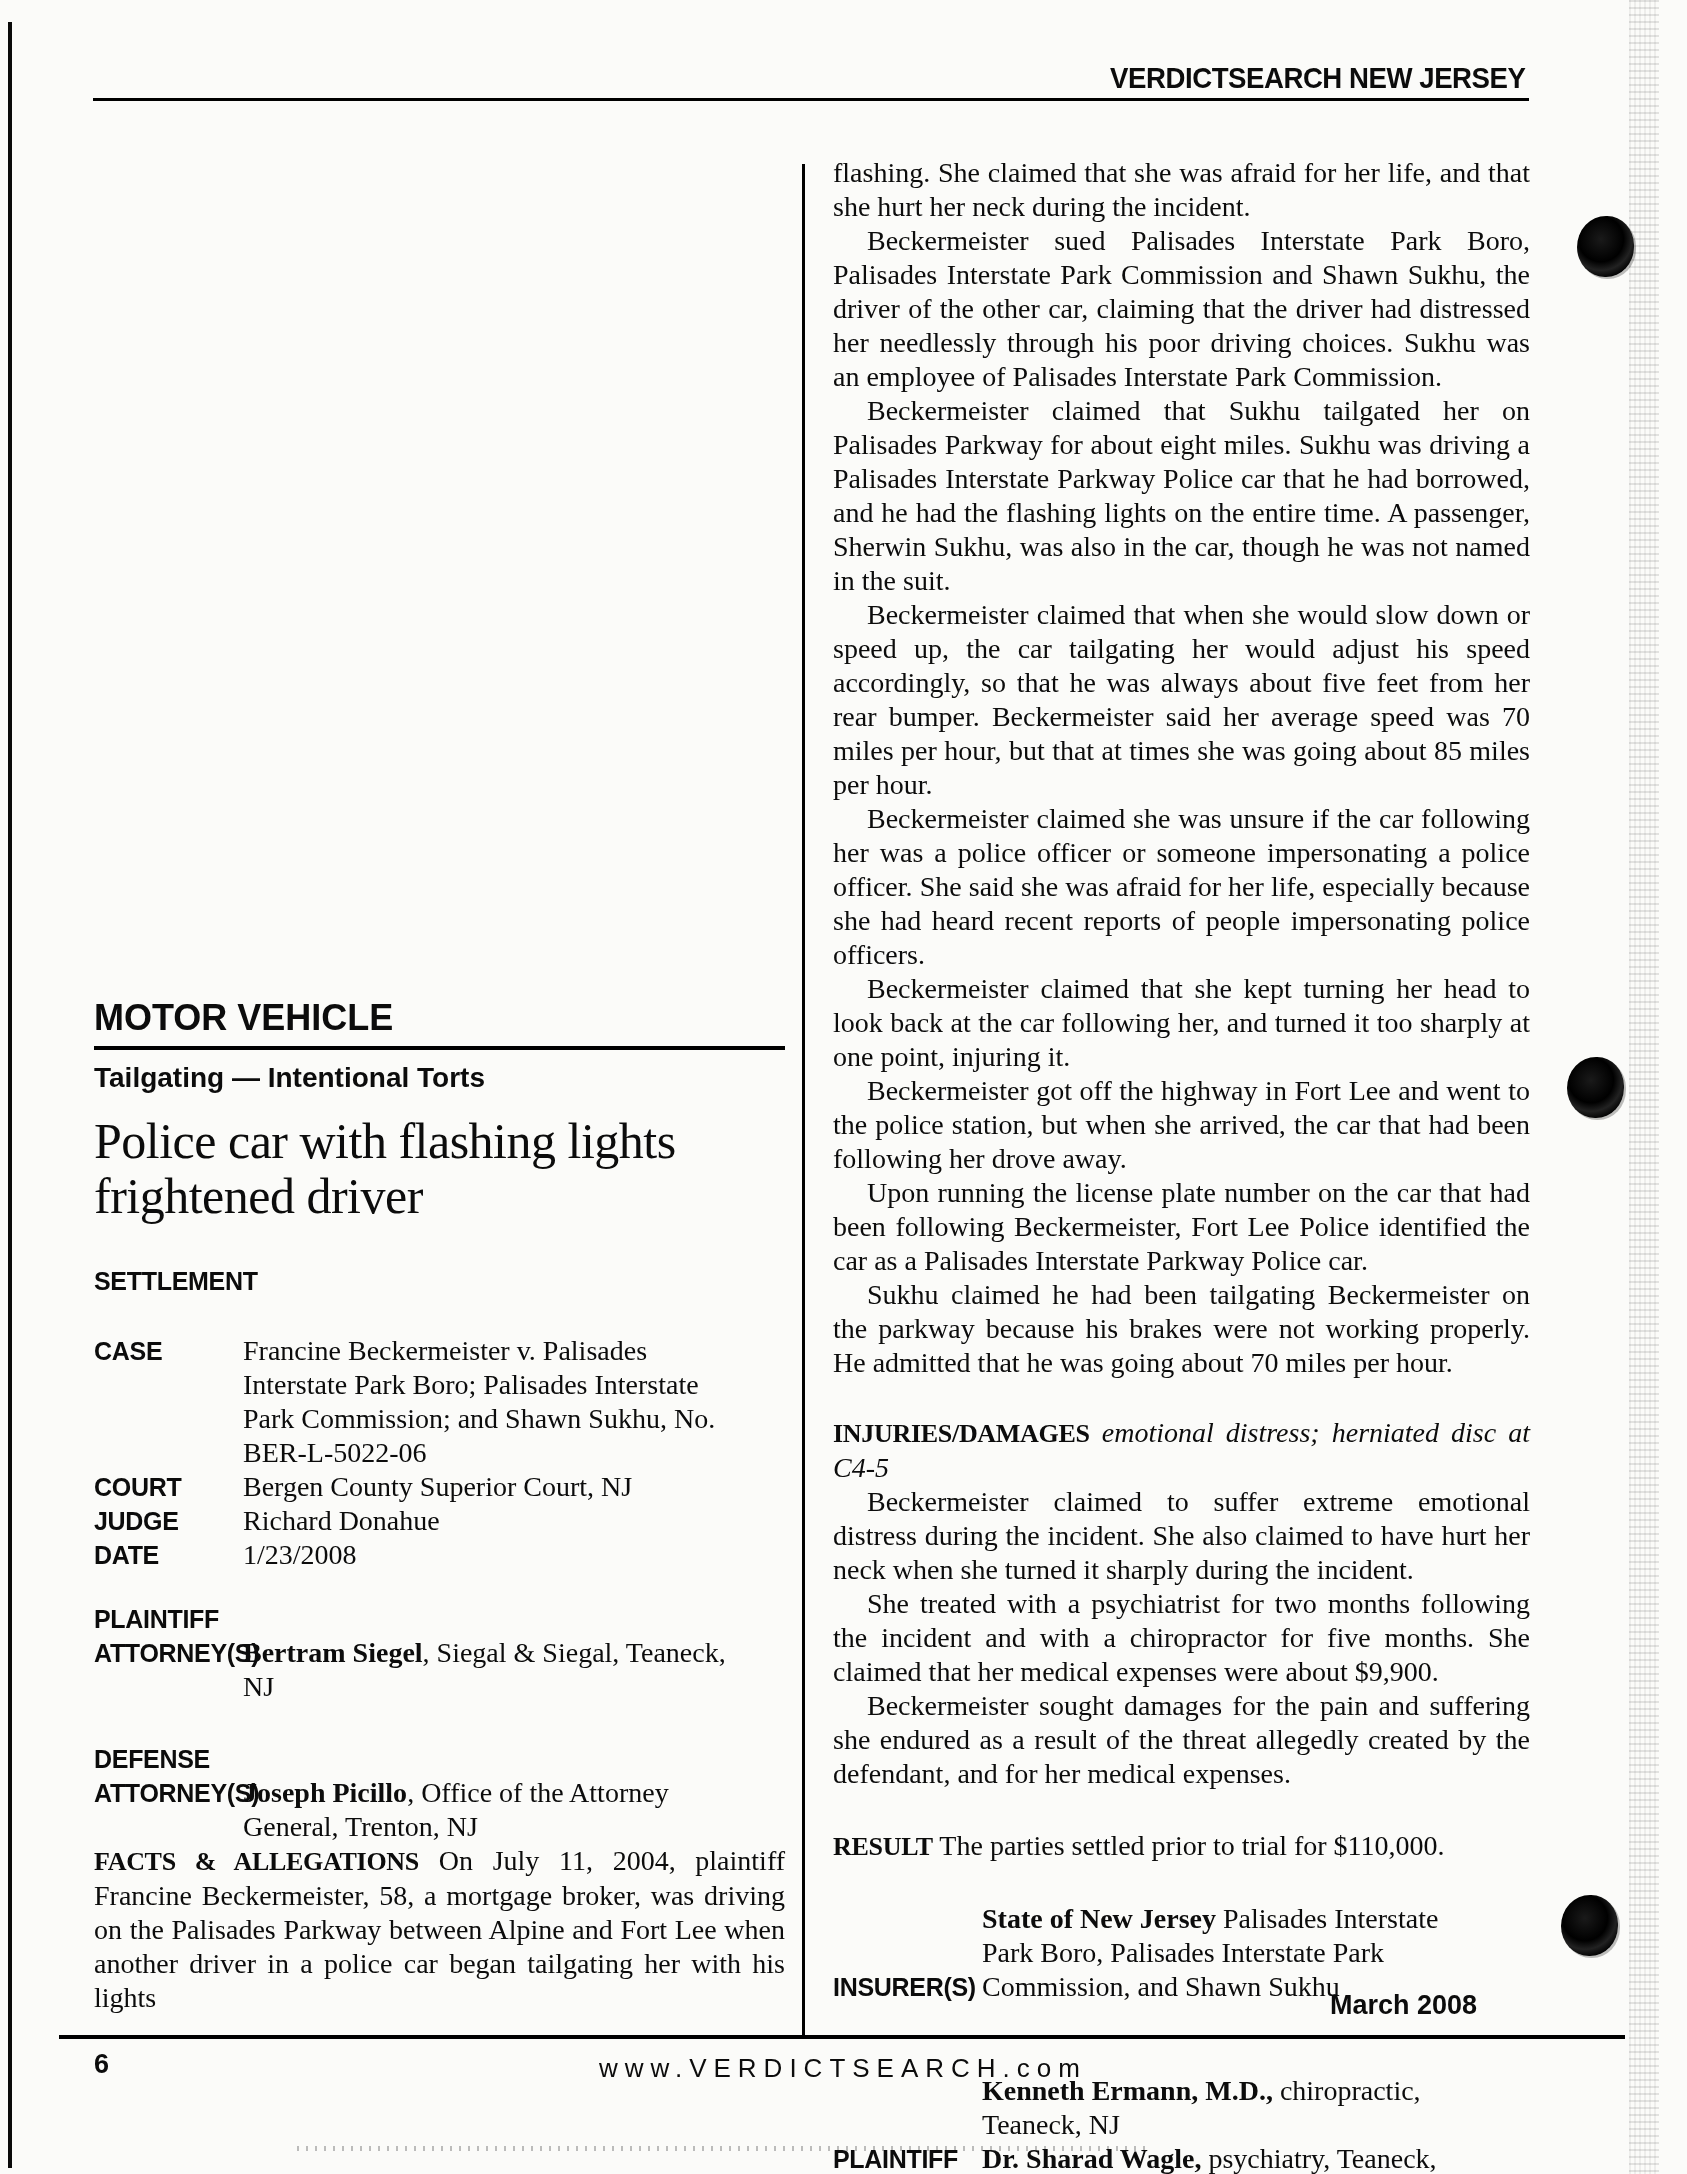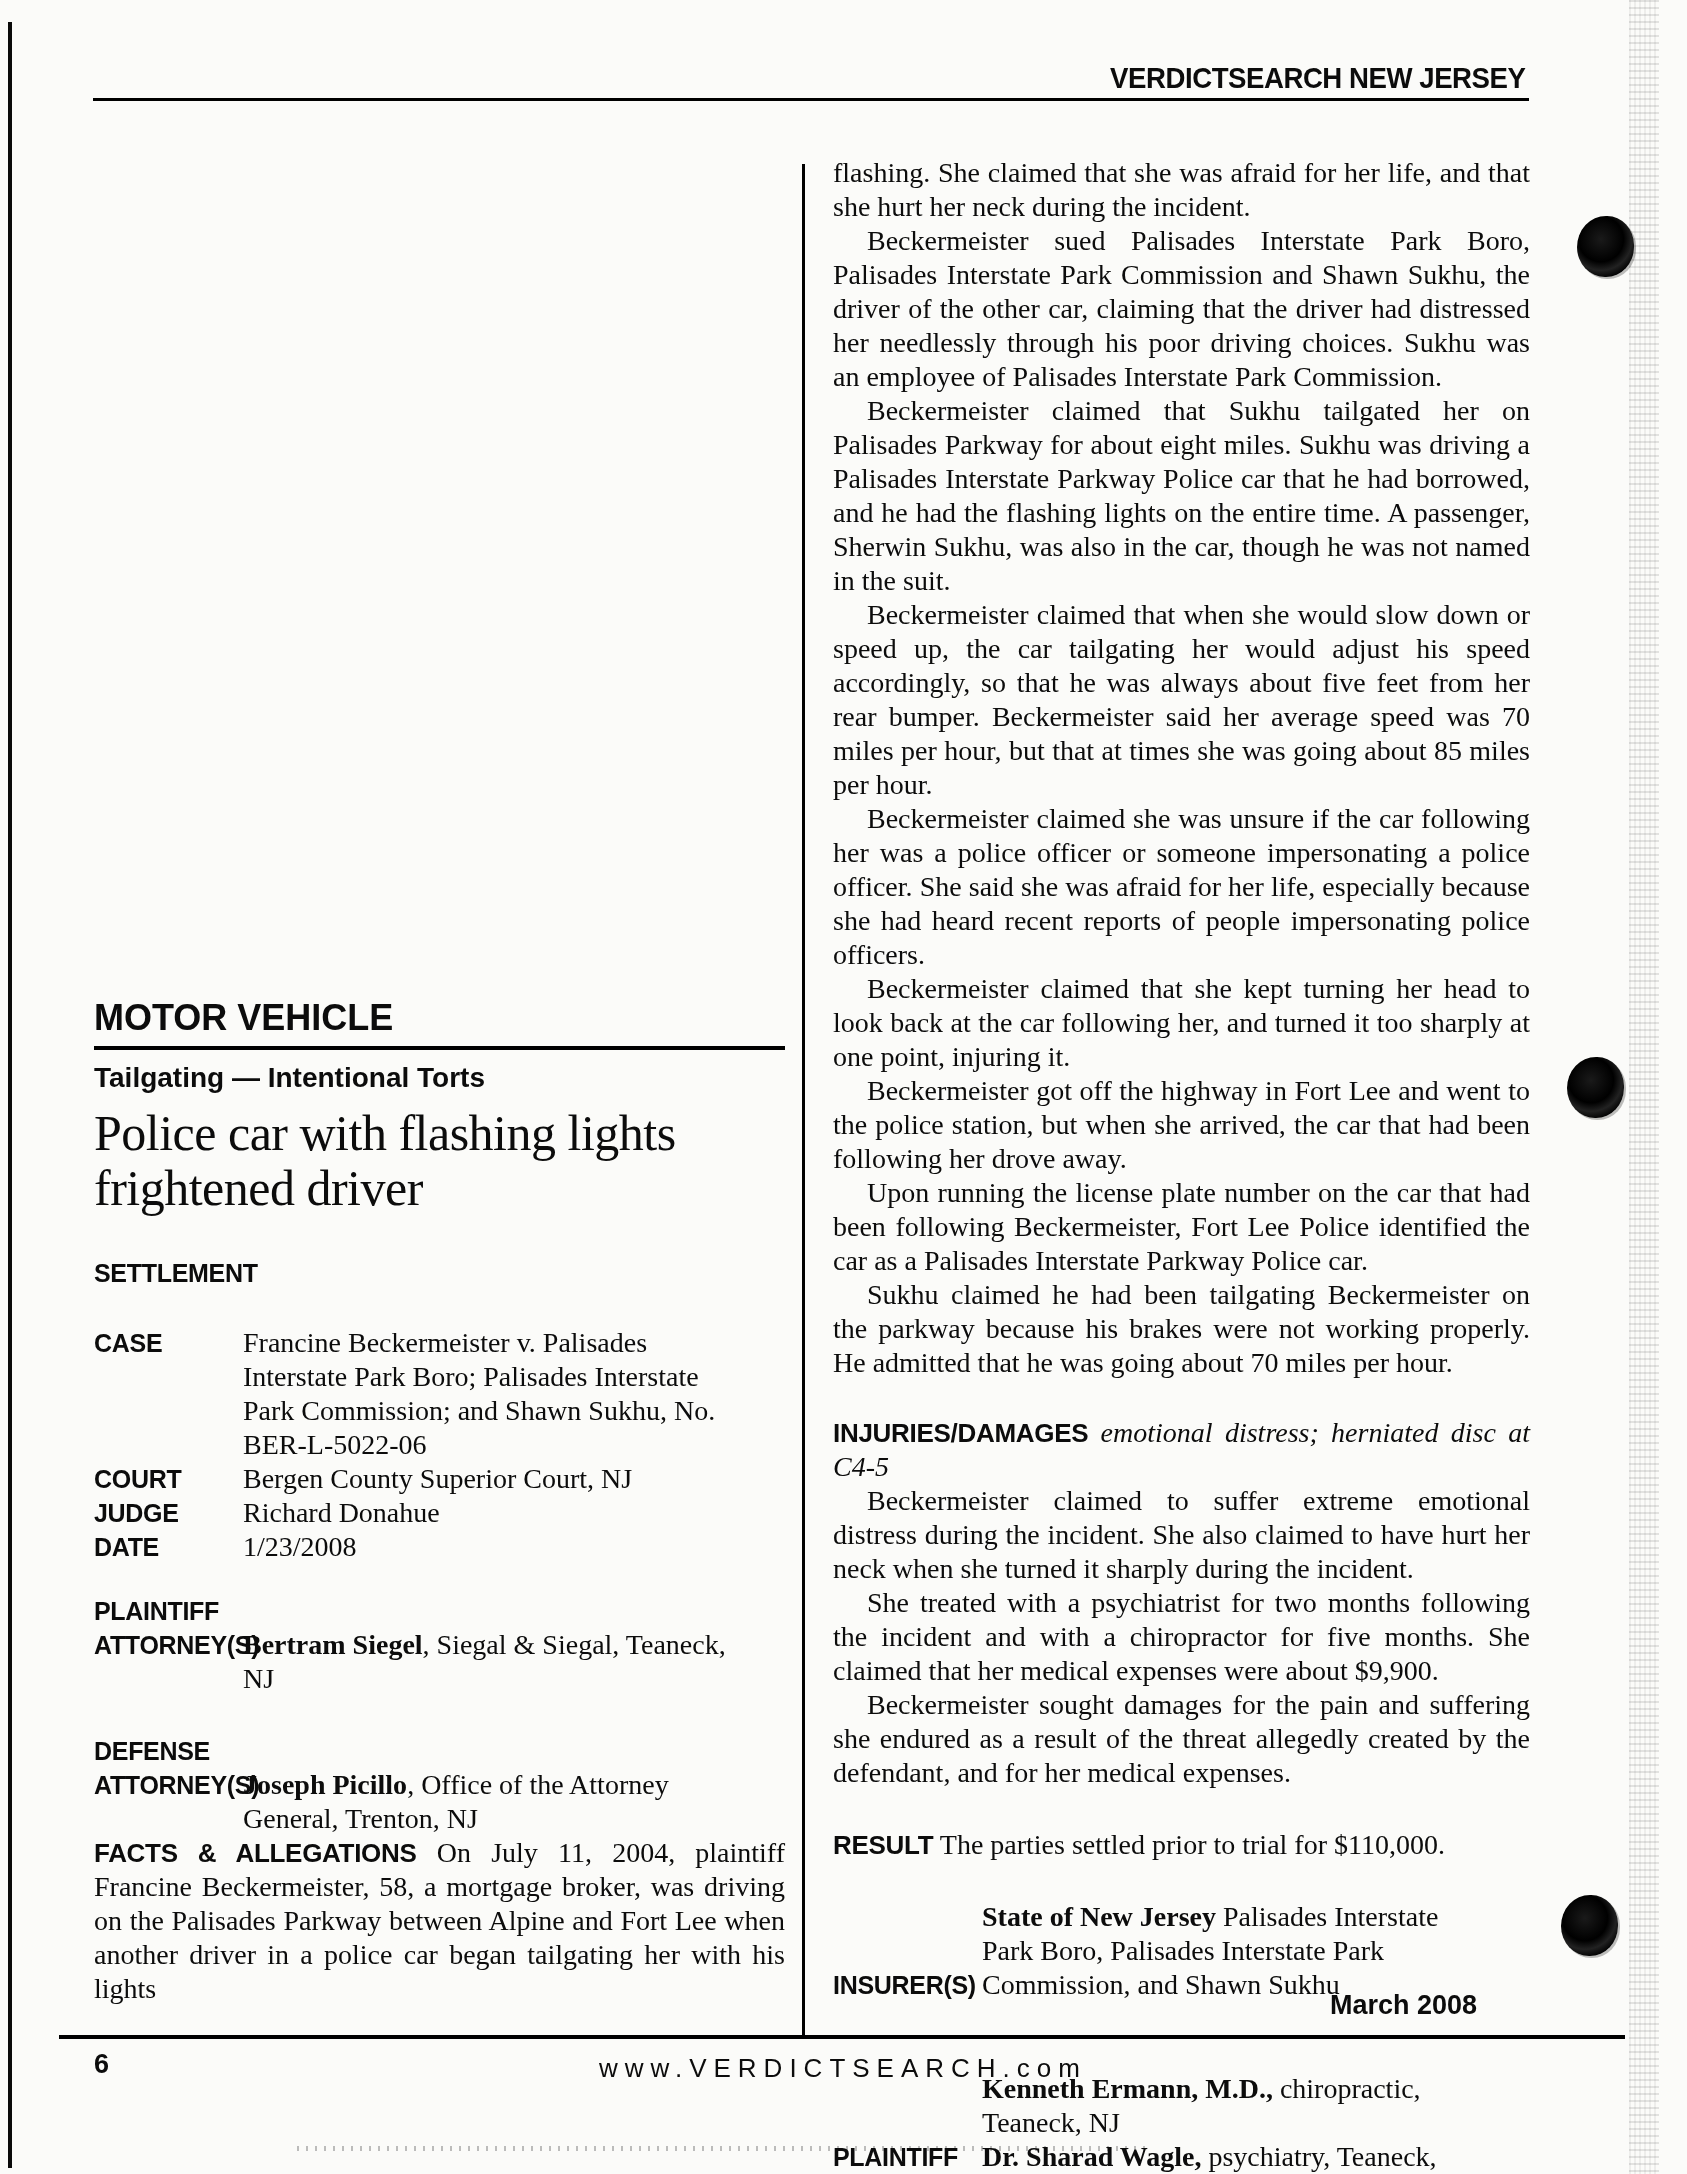--- a/index.html
+++ b/index.html
@@ -38,37 +38,37 @@
   
   .divider{position:absolute;left:802px;top:164px;width:3px;height:1871px;background:#000;}
   .left-col{position:absolute;left:94px;top:998px;width:691px;}
   .right-col{position:absolute;left:833px;top:156px;width:697px;}
   .section-heading{
     font-family:"Liberation Sans", sans-serif;font-weight:700;font-size:36px;
     letter-spacing:0px;border-bottom:4px solid #000;padding-bottom:8px;line-height:40px;
     transform-origin:0 50%;
   }
   .topic-heading{font-family:"Liberation Sans", sans-serif;font-weight:700;font-size:28px;line-height:32px;margin-top:12px;}
-  .article-title{font-size:50px;line-height:55px;margin-top:12px;letter-spacing:-0.5px;}
+  .article-title{font-size:50px;line-height:55px;margin-top:20px;letter-spacing:-0.5px;}
   .detail-row{display:flex;align-items:flex-start;}
   .detail-label{
     flex:none;width:149px;font-family:"Liberation Sans", sans-serif;font-weight:700;
     font-size:25px;line-height:34px;letter-spacing:-0.3px;
   }
   .detail-value{flex:1;max-width:495px;font-size:28px;line-height:34px;}
   .stack-label div{font-family:"Liberation Sans", sans-serif;font-weight:700;font-size:25px;line-height:34px;letter-spacing:-0.3px;}
   .mt-settle{margin-top:40px;}
   .mt-case{margin-top:36px;}
   .mt-attyP{margin-top:30px;}
   .mt-attyD{margin-top:38px;}
   .mt-facts{margin-top:24px;}
   .val-offset{padding-top:34px;} 
   .para{font-size:28px;line-height:34px;text-align:justify;margin:0;}
   .para.indent{text-indent:34px;}
-  .inline-label{font-family:Liberation Sans, sans-serif;font-weight:700;font-size:26px;letter-spacing:-0.3px;}
+  .inline-label{font-family:Liberation Serif, serif;font-weight:700;font-size:26px;letter-spacing:-0.3px;}
   .sect-gap{margin-top:36px;}
   .result-gap{margin-top:38px;}
   .block-row{display:flex;align-items:flex-end;}
   .block-row .detail-value{max-width:485px;}
   .italic{font-style:italic;}
   b.serif-b{font-weight:700;}
   
   .footer-rule{position:absolute;left:59px;top:2035px;width:1566px;height:4px;background:#000;}
   .footer-page{position:absolute;left:94px;top:2049px;font-family:"Liberation Sans", sans-serif;font-weight:700;font-size:27px;}
   .footer-site{

